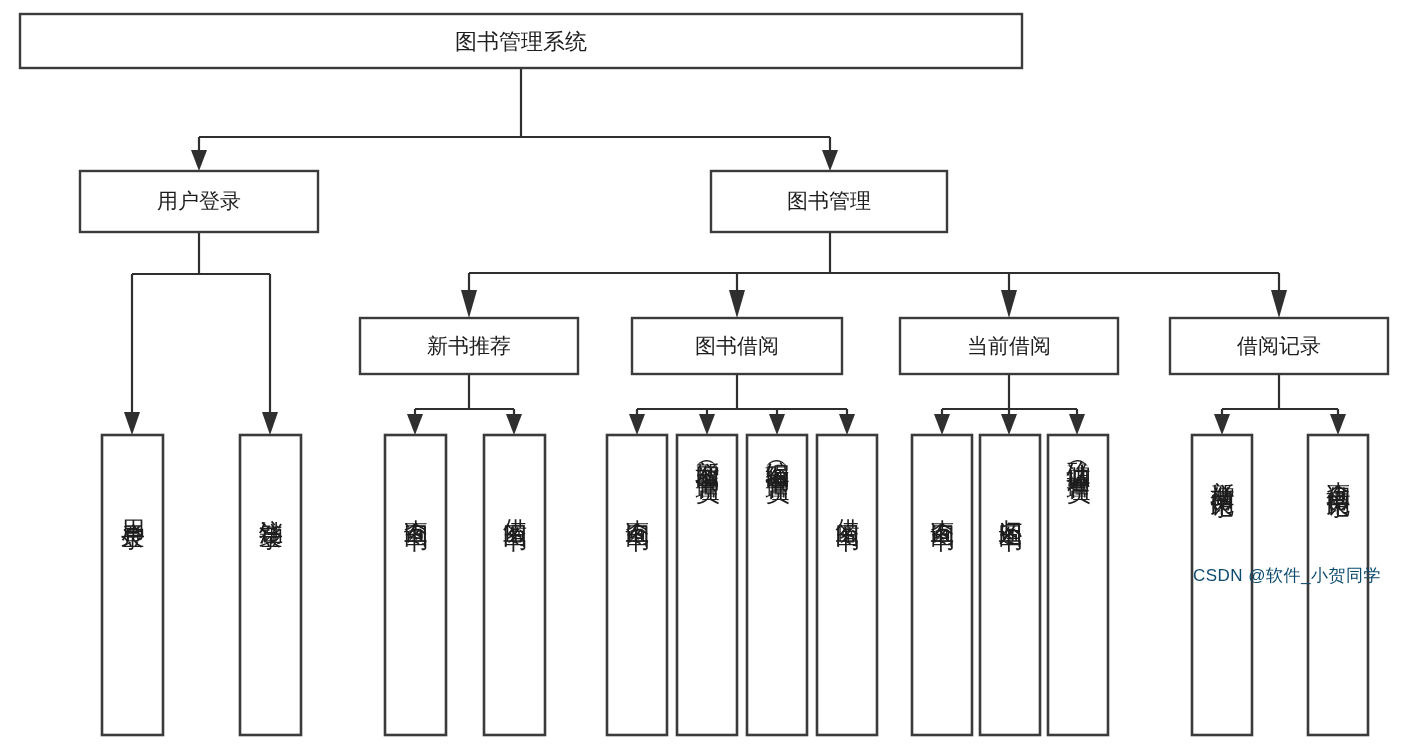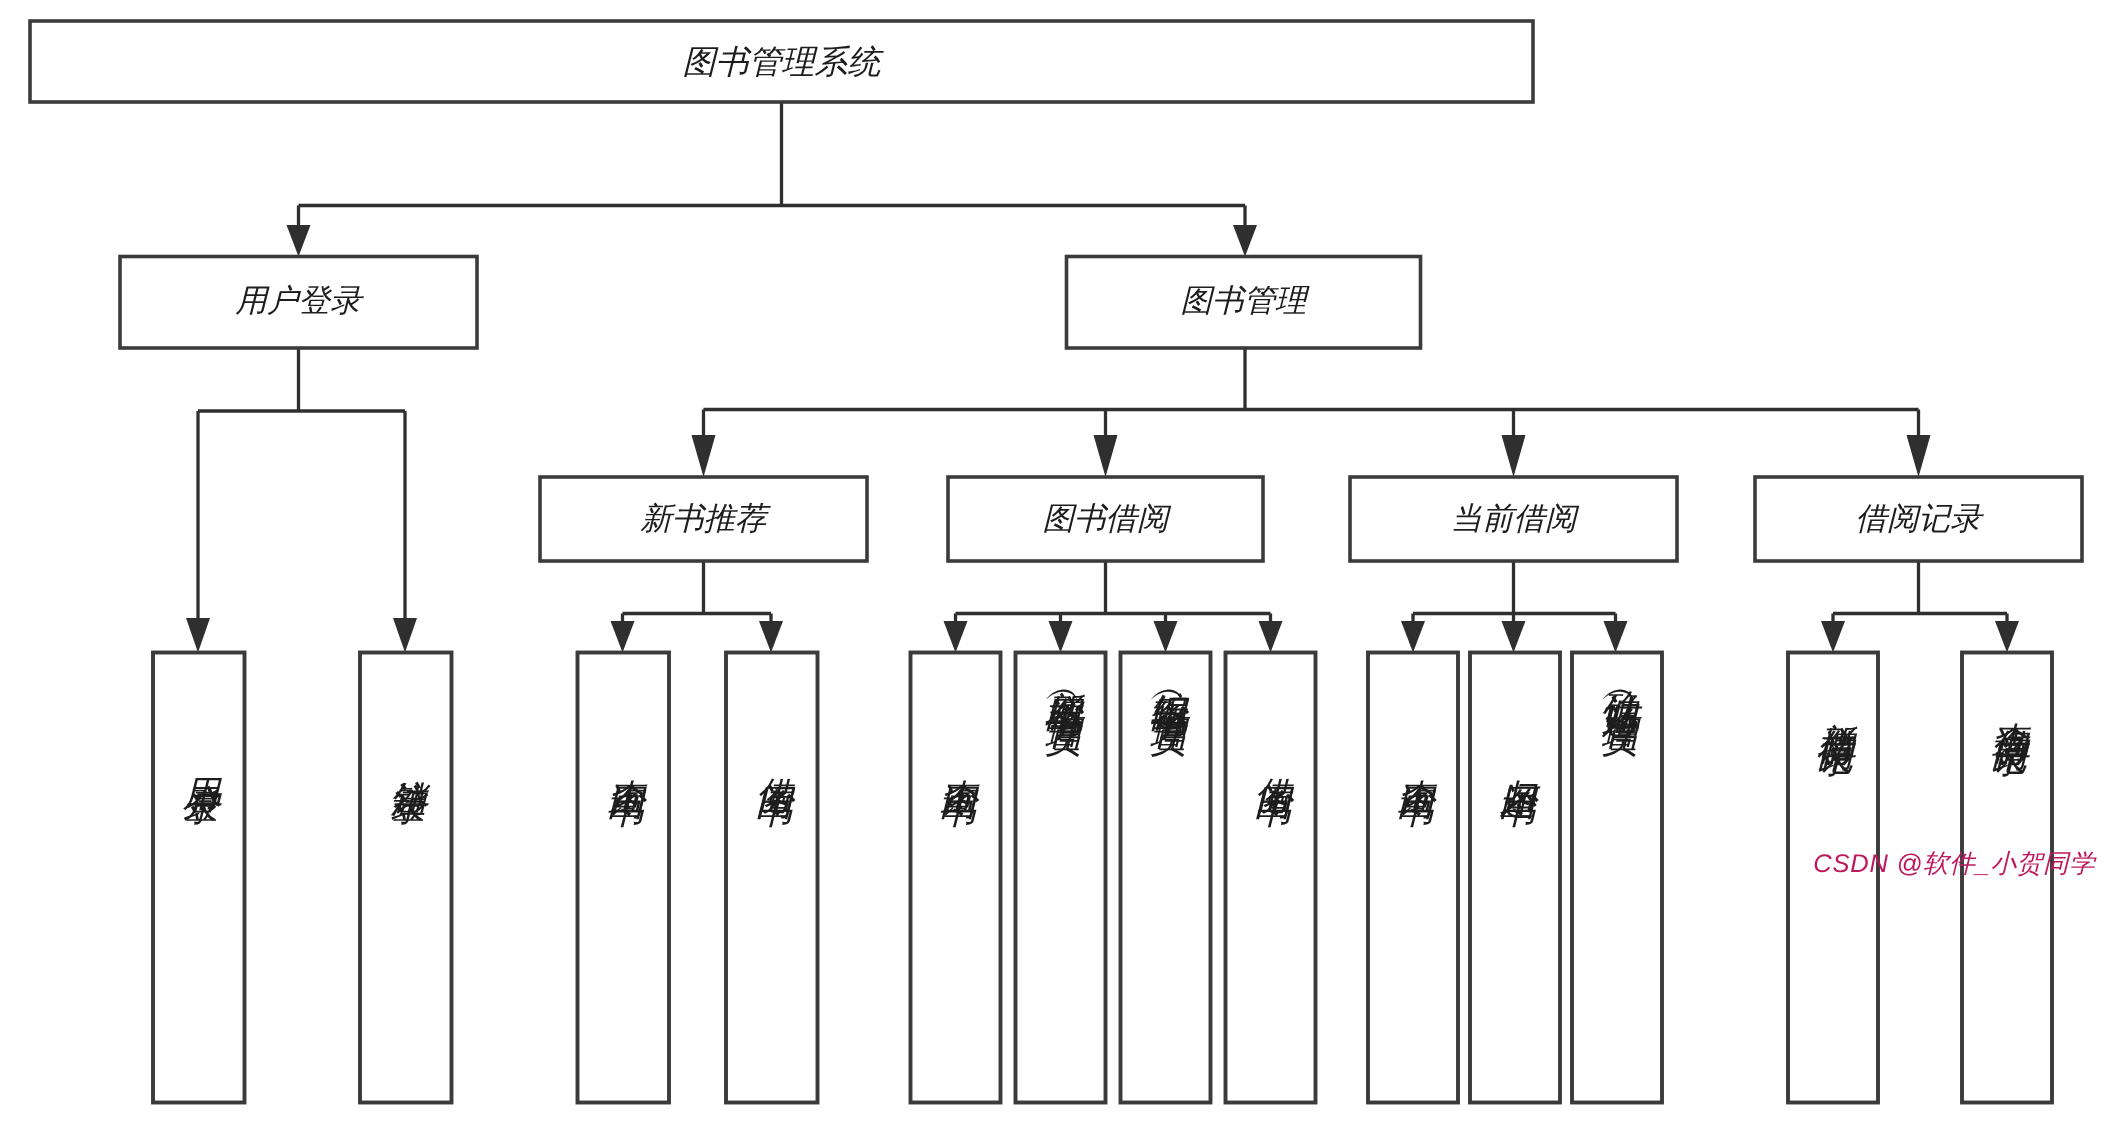--- a/index.html
+++ b/index.html
@@ -13,21 +13,20 @@
     font-family: "Liberation Sans", "DejaVu Sans", sans-serif;
     overflow: hidden;
     position: relative;
   }
   #diagram-root {
     position: absolute;
     left: 0;
     top: 0;
     width: 1405px;
     height: 593px;
-    font-style: italic;
   }
   svg.diagram {
     display: block;
     width: 1405px;
     height: 747px;
   }
   .node-box {
     fill: #ffffff;
     stroke: #3b3b3b;
     stroke-width: 2.4;
@@ -70,25 +69,25 @@
     font-family: "Liberation Sans", "DejaVu Sans", sans-serif;
     font-size: 24px;
     line-height: 1.12;
     letter-spacing: 3px;
     color: #1d1d1d;
     white-space: nowrap;
     text-align: center;
   }
   .watermark {
     position: absolute;
-    right: 8px;
+    right: 24px;
     bottom: 6px;
     font-family: "Liberation Sans", "DejaVu Sans", sans-serif;
     font-size: 17px;
-    color: #be185d;
+    color: #0c4a6e;
     letter-spacing: 0.5px;
     white-space: nowrap;
   }
 </style>
 </head>
 <body>
 
 <div id="diagram-root">
 
   <svg class="diagram" viewBox="0 0 1405 747" xmlns="http://www.w3.org/2000/svg">

